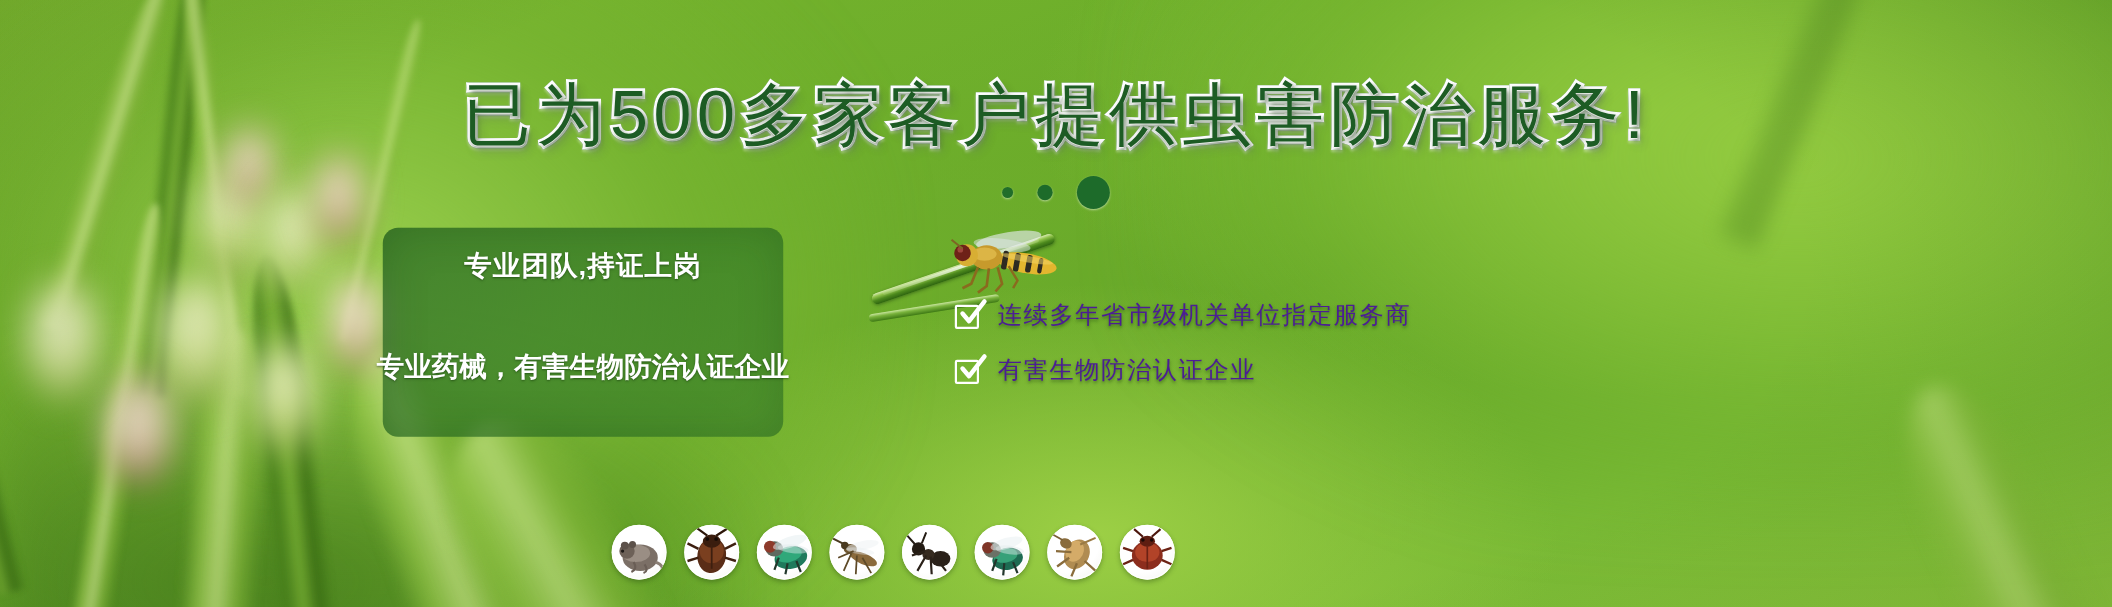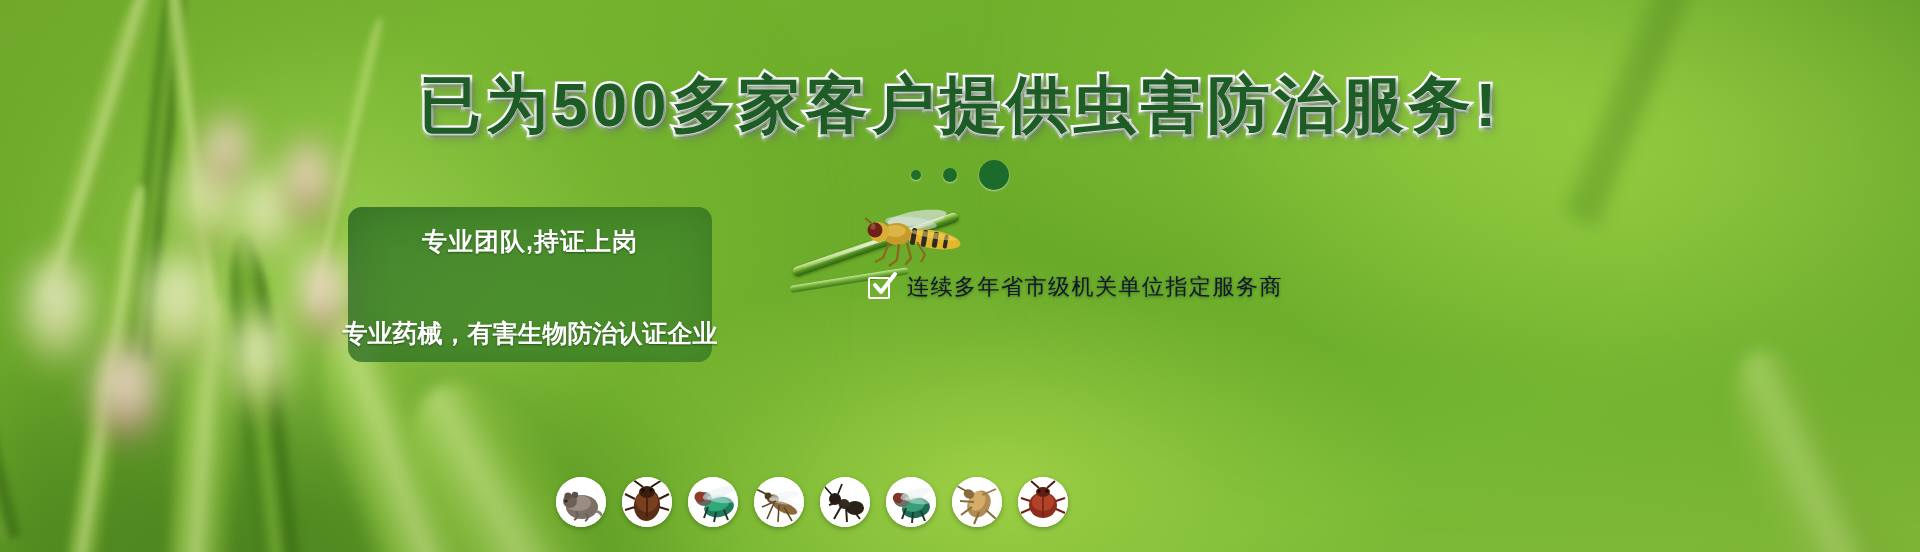--- a/index.html
+++ b/index.html
@@ -55,21 +55,21 @@
   }
 
   
   .bokeh{position:absolute;border-radius:50%;filter:blur(16px);}
 
   
   .headline{
     position:absolute;left:0;right:0;top:74px;
     text-align:center;
     font-size:62px;
-    font-weight:bold;
+    font-weight:normal;
     letter-spacing:5px;
     line-height:1;
     white-space:nowrap;
     color:#1d5c24;
     -webkit-text-stroke:5px #ffffff;
     paint-order:stroke fill;
     text-shadow:
        0 1px 0 rgba(255,255,255,.65),
        2px 3px 4px rgba(20,50,12,.45),
        4px 6px 9px rgba(20,50,12,.30);
@@ -84,21 +84,21 @@
   
   .dots{position:absolute;top:160px;left:0;right:0;display:flex;justify-content:center;align-items:center;gap:22px;}
   .dot{border-radius:50%;background:#1d6b2a;box-shadow:0 1px 2px rgba(255,255,255,.5);}
   .dot.s{width:10px;height:10px;opacity:.95;}
   .dot.m{width:14px;height:14px;}
   .dot.l{width:30px;height:30px;}
 
   
   .panel{
     position:absolute;
-    left:348px;top:207px;width:364px;height:155px;
+    left:348px;top:207px;width:364px;height:190px;
     border-radius:14px;
     background:linear-gradient(135deg, rgba(36,102,33,.72) 0%, rgba(40,112,36,.62) 45%, rgba(52,124,42,.58) 100%);
     box-shadow:inset 0 0 40px rgba(20,64,16,.25);
   }
   .panel .line{
     position:absolute;left:0;right:0;
     color:#ffffff;
     font-weight:bold;
     text-align:center;
     white-space:nowrap;
@@ -111,21 +111,21 @@
   
   .bullets{position:absolute;left:868px;top:272px;display:flex;flex-direction:column;gap:20px;}
   .bullet{display:flex;align-items:center;gap:14px;}
   .chk{width:25px;height:25px;flex:0 0 auto;position:relative;}
   .chk .box{
     position:absolute;left:0;top:2px;width:22px;height:22px;
     border:2px solid #ffffff;border-radius:2px;
   }
   .chk .tick{position:absolute;left:2px;top:-4px;width:28px;height:28px;}
   .bullet .txt{
-    color:#0f172a;font-size:22px;letter-spacing:1.5px;white-space:nowrap;
+    color:#4c1d95;font-size:22px;letter-spacing:1.5px;white-space:nowrap;
     text-shadow:0 1px 3px rgba(16,48,10,.5);
   }
 
   
   .stem{
     position:absolute;
     left:793px;top:268px;width:175px;height:10px;
     transform:rotate(-19deg);transform-origin:left center;
     border-radius:6px;
     background:linear-gradient(180deg,#d9ecb2 0%,#8fc24a 28%,#4d8a1d 62%,#2e6410 100%);
@@ -268,20 +268,29 @@
   <div class="bullets">
     <div class="bullet">
       <span class="chk">
         <span class="box"></span>
         <svg class="tick" viewBox="0 0 28 28">
             <path d="M5 14 L11 21 L25 3" stroke="#ffffff" stroke-width="4" fill="none" stroke-linecap="round" stroke-linejoin="round"></path>
           </svg>
       </span>
       <span class="txt">连续多年省市级机关单位指定服务商</span>
     </div>
+    <div class="bullet">
+      <span class="chk">
+        <span class="box"></span>
+        <svg class="tick" viewBox="0 0 28 28">
+            <path d="M5 14 L11 21 L25 3" stroke="#ffffff" stroke-width="4" fill="none" stroke-linecap="round" stroke-linejoin="round"></path>
+          </svg>
+      </span>
+      <span class="txt">有害生物防治认证企业</span>
+    </div>
   </div>
 
   <div class="pest-row">
 
     <span class="pest" title="rat">
       <svg viewBox="0 0 50 50" width="50" height="50">
         <ellipse cx="26" cy="30" rx="16" ry="12" fill="#7b6f66"></ellipse>
         <ellipse cx="22" cy="26" rx="13" ry="8" fill="#9a8e84"></ellipse>
         <circle cx="14" cy="24" r="7" fill="#6d6158"></circle>
         <circle cx="12" cy="19" r="3.6" fill="#5c514a"></circle>

